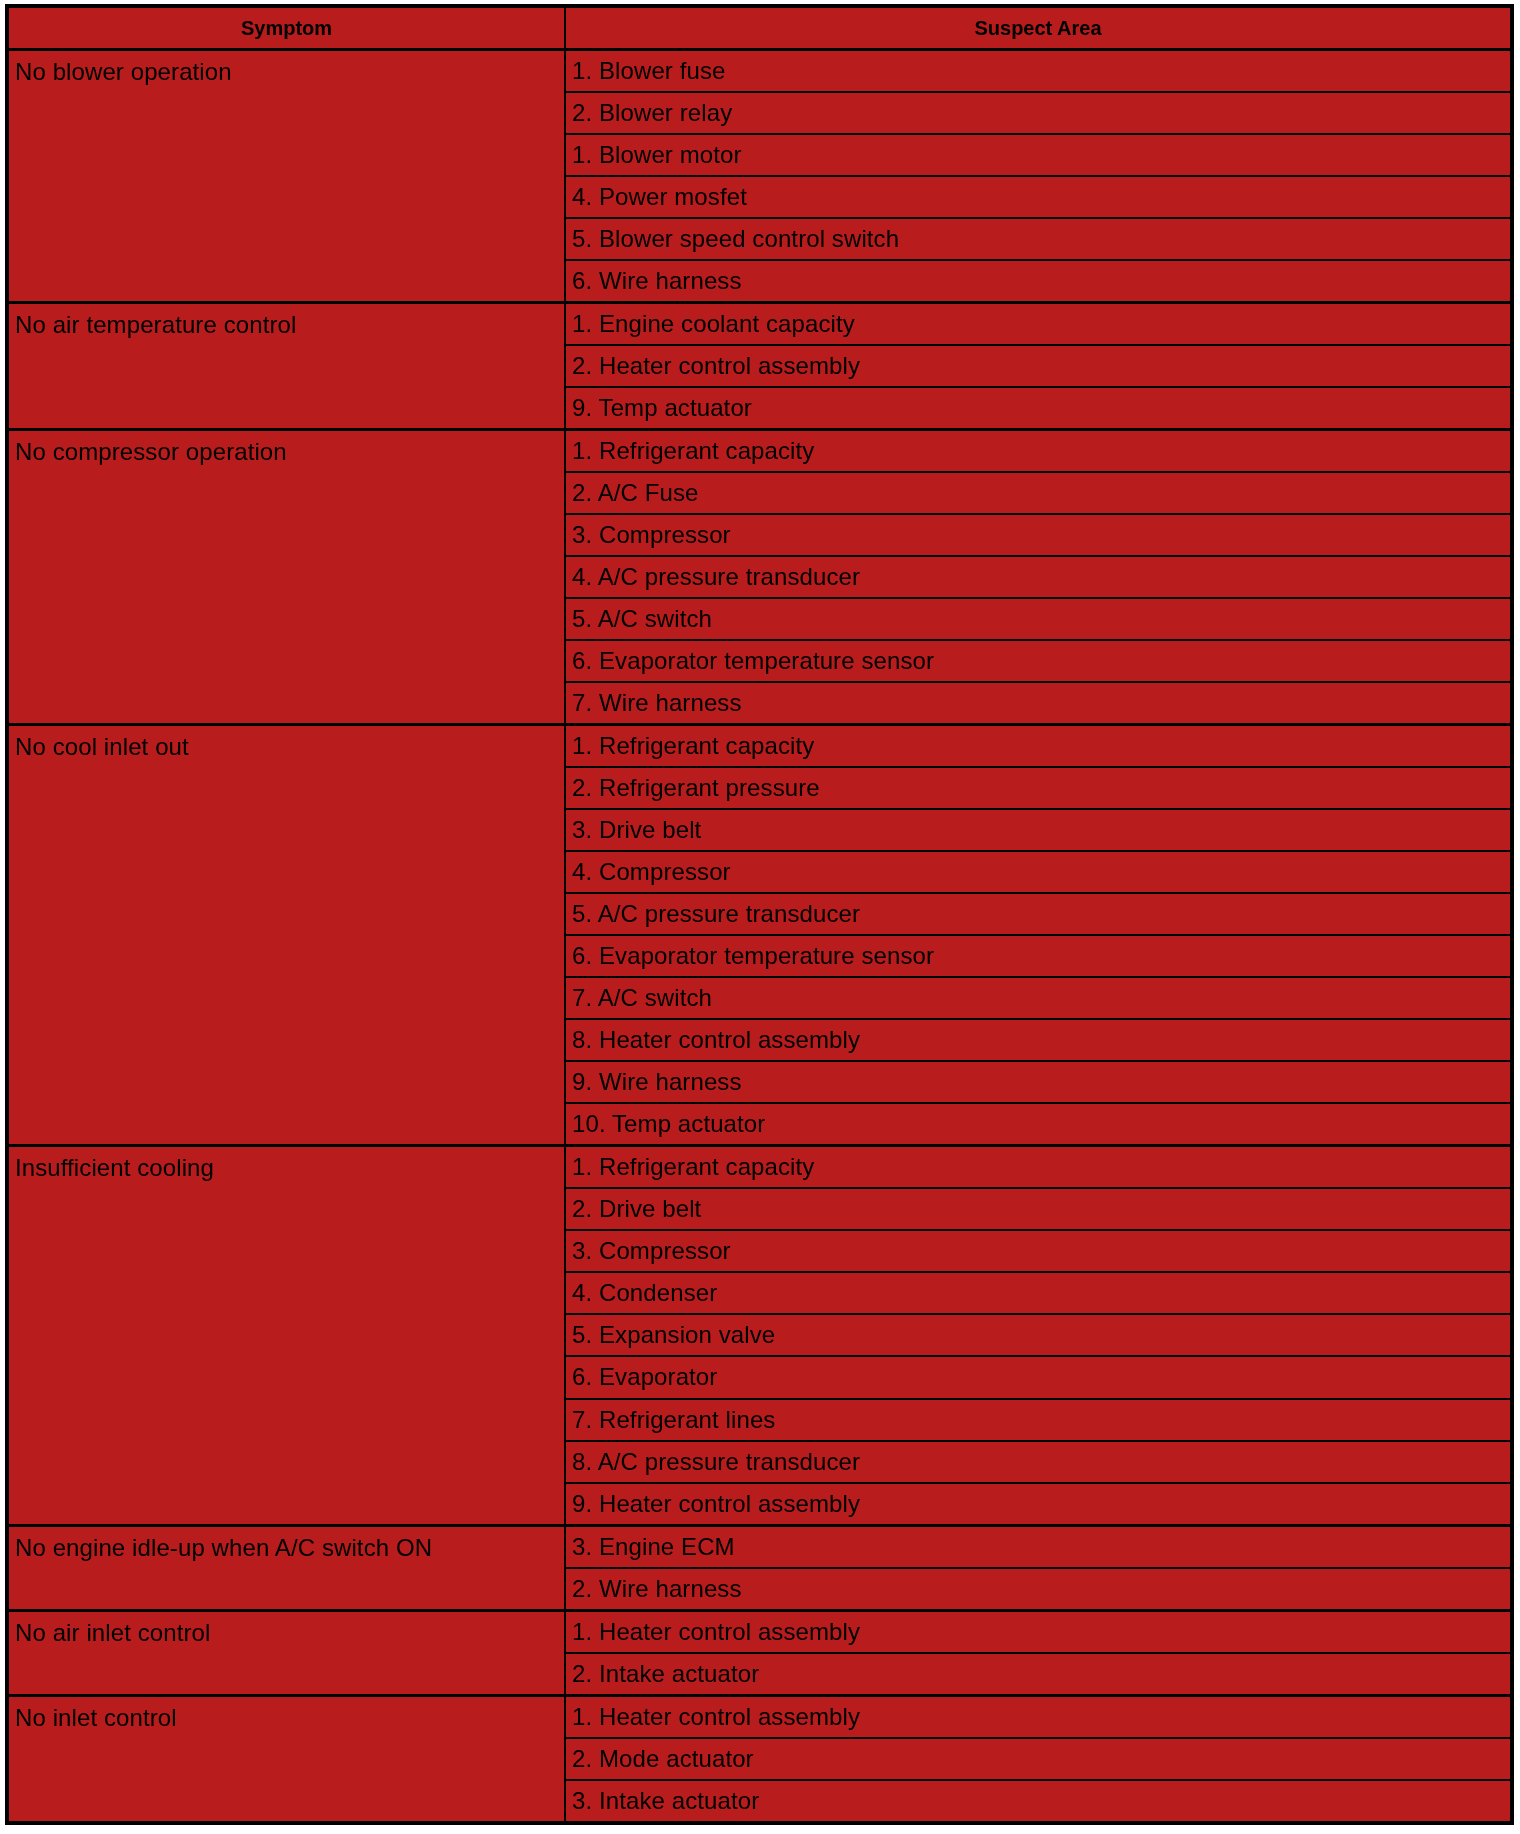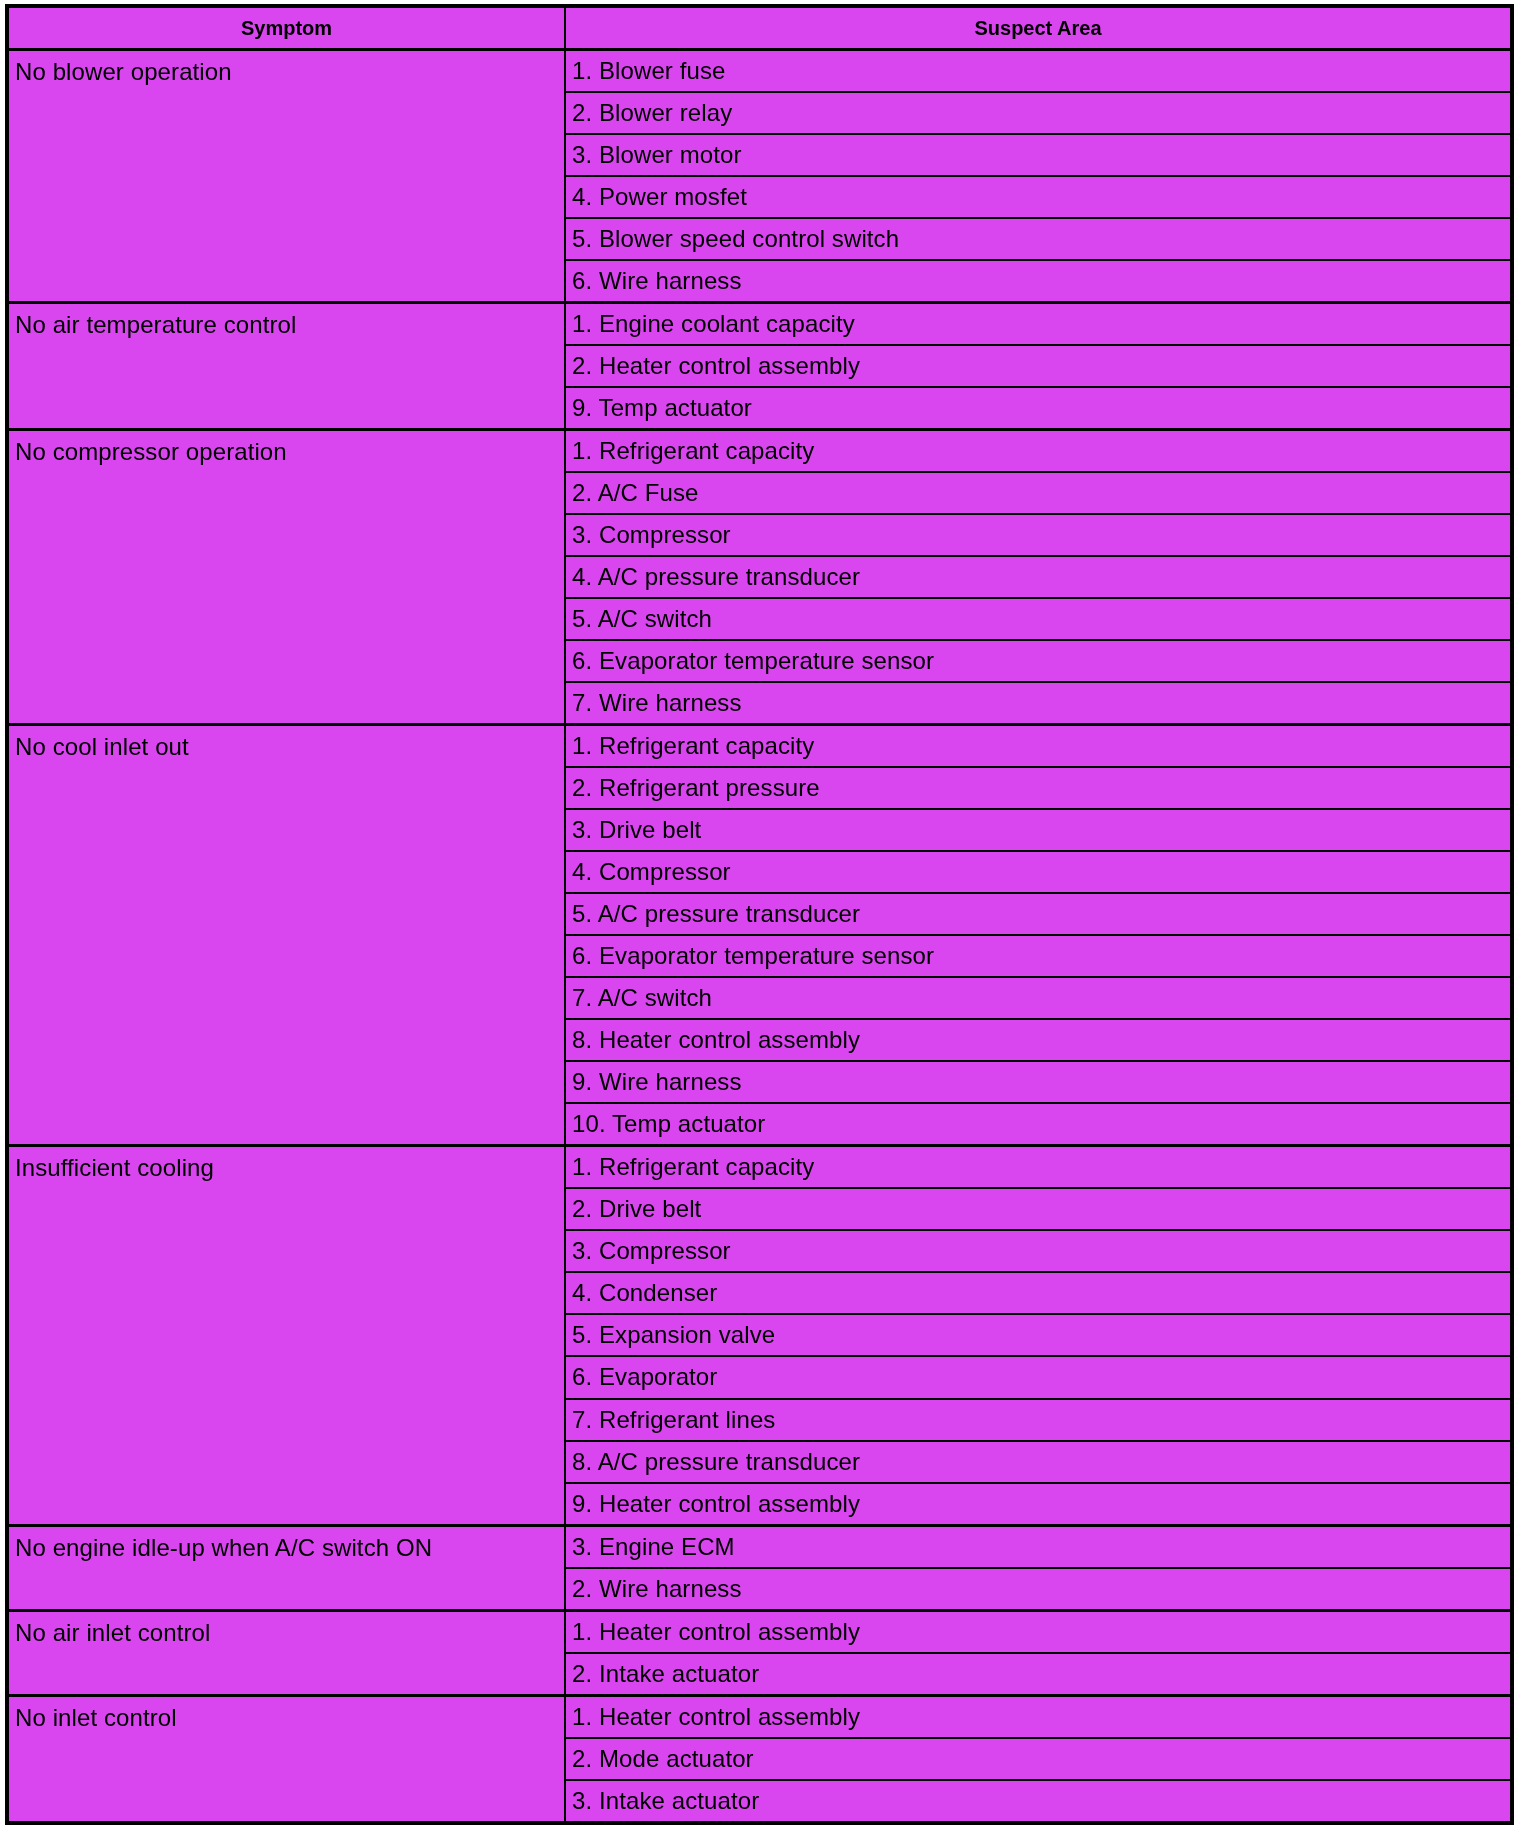--- a/index.html
+++ b/index.html
@@ -13,21 +13,21 @@
   }
   table.tstable {
     position: absolute;
     left: 5px;
     top: 4px;
     width: 1509px;
     height: 1821px;
     border-collapse: collapse;
     table-layout: fixed;
     border: 4px solid #000;
-    background: #d946ef;
+    background: #b91c1c;
   }
   .tstable th, .tstable td {
     border: 2px solid #000;
     overflow: hidden;
     white-space: nowrap;
   }
   .tstable th {
     height: 40px;
     font-size: 20px;
     font-weight: bold;
@@ -70,21 +70,21 @@
   <tbody>
 
     <tr class="section-start">
       <td class="symptom" rowspan="6">No blower operation</td>
       <td>1. Blower fuse</td>
     </tr>
     <tr>
         <td>2. Blower relay</td>
       </tr>
     <tr>
-        <td>3. Blower motor</td>
+        <td>1. Blower motor</td>
       </tr>
     <tr>
         <td>4. Power mosfet</td>
       </tr>
     <tr>
         <td>5. Blower speed control switch</td>
       </tr>
     <tr>
         <td>6. Wire harness</td>
       </tr>

